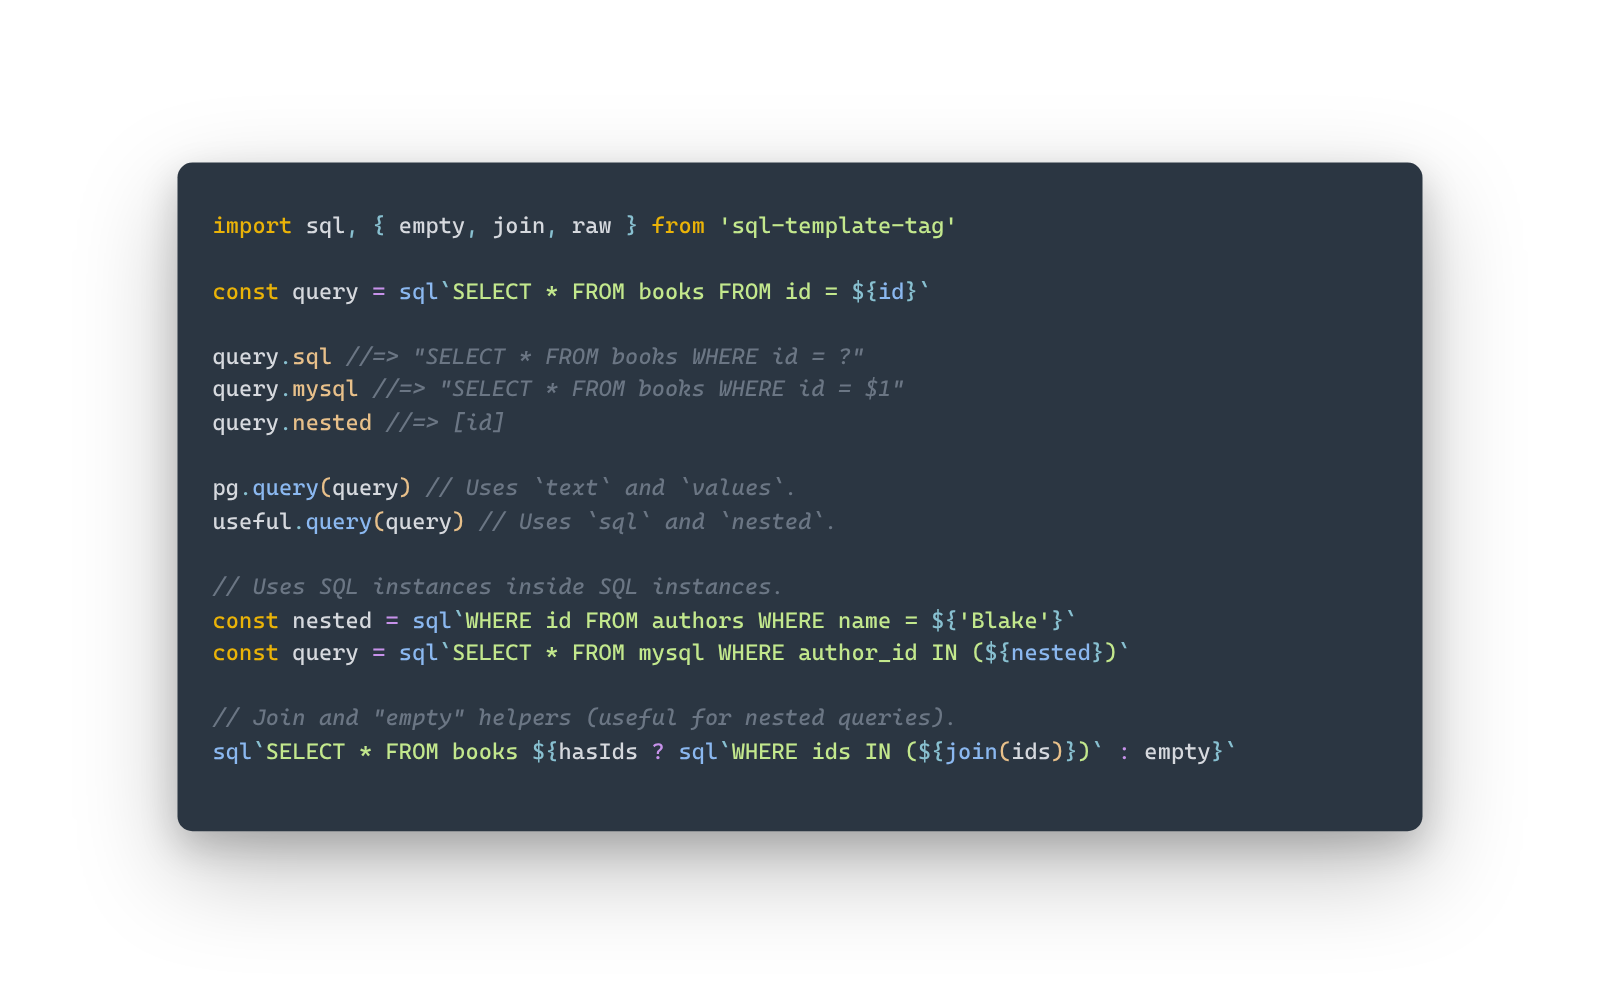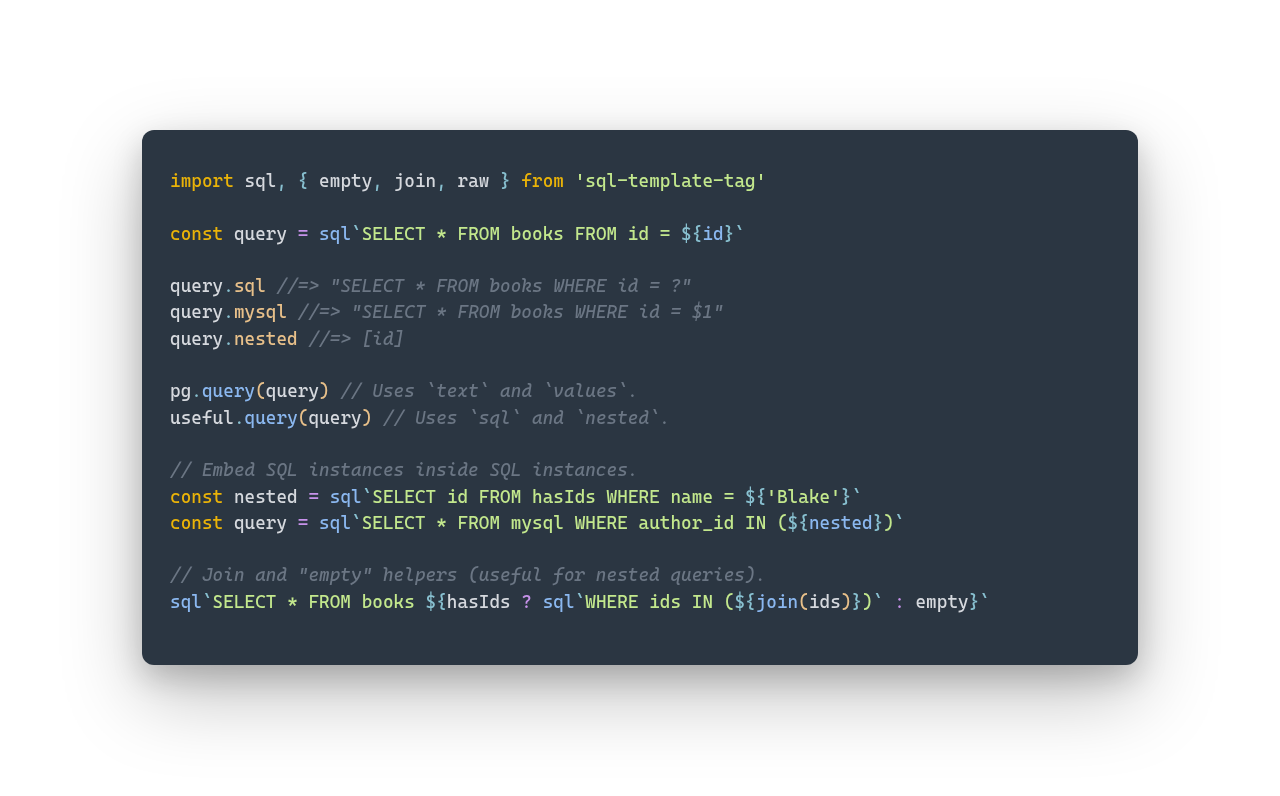--- a/index.html
+++ b/index.html
@@ -51,19 +51,19 @@
 
 <span class="kw">const</span><span> </span><span class="pl">query</span><span> </span><span class="op">=</span><span> </span><span class="varin">sql</span><span class="punc">`</span><span class="str">SELECT * FROM books FROM id = </span><span class="dollar">${</span><span class="varin">id</span><span class="dollar">}</span><span class="punc">`</span>
 
 <span class="pl">query</span><span class="punc">.</span><span class="tok-gold">sql</span><span> </span><span class="cmt">//=&gt; "SELECT * FROM books WHERE id = ?"</span>
 <span class="pl">query</span><span class="punc">.</span><span class="tok-gold">mysql</span><span> </span><span class="cmt">//=&gt; "SELECT * FROM books WHERE id = $1"</span>
 <span class="pl">query</span><span class="punc">.</span><span class="tok-gold">nested</span><span> </span><span class="cmt">//=&gt; [id]</span>
 
 <span class="pl">pg</span><span class="punc">.</span><span class="varin">query</span><span class="tok-gold">(</span><span class="pl">query</span><span class="tok-gold">)</span><span> </span><span class="cmt">// Uses `text` and `values`.</span>
 <span class="pl">useful</span><span class="punc">.</span><span class="varin">query</span><span class="tok-gold">(</span><span class="pl">query</span><span class="tok-gold">)</span><span> </span><span class="cmt">// Uses `sql` and `nested`.</span>
 
-<span class="cmt">// Embed SQL instances inside SQL instances.</span>
-<span class="kw">const</span><span> </span><span class="pl">nested</span><span> </span><span class="op">=</span><span> </span><span class="varin">sql</span><span class="punc">`</span><span class="str">SELECT id FROM hasIds WHERE name = </span><span class="dollar">${</span><span class="str">'Blake'</span><span class="dollar">}</span><span class="punc">`</span>
+<span class="cmt">// Uses SQL instances inside SQL instances.</span>
+<span class="kw">const</span><span> </span><span class="pl">nested</span><span> </span><span class="op">=</span><span> </span><span class="varin">sql</span><span class="punc">`</span><span class="str">WHERE id FROM authors WHERE name = </span><span class="dollar">${</span><span class="str">'Blake'</span><span class="dollar">}</span><span class="punc">`</span>
 <span class="kw">const</span><span> </span><span class="pl">query</span><span> </span><span class="op">=</span><span> </span><span class="varin">sql</span><span class="punc">`</span><span class="str">SELECT * FROM mysql WHERE author_id IN (</span><span class="dollar">${</span><span class="varin">nested</span><span class="dollar">}</span><span class="str">)</span><span class="punc">`</span>
 
 <span class="cmt">// Join and "empty" helpers (useful for nested queries).</span>
 <span class="varin">sql</span><span class="punc">`</span><span class="str">SELECT * FROM books </span><span class="dollar">${</span><span class="pl">hasIds</span><span> </span><span class="q">?</span><span> </span><span class="varin">sql</span><span class="punc">`</span><span class="str">WHERE ids IN (</span><span class="dollar">${</span><span class="varin">join</span><span class="tok-gold">(</span><span class="pl">ids</span><span class="tok-gold">)</span><span class="dollar">}</span><span class="str">)</span><span class="punc">`</span><span> </span><span class="q">:</span><span> </span><span class="pl">empty</span><span class="dollar">}</span><span class="punc">`</span></pre>
 </div>
 
 </body></html>

